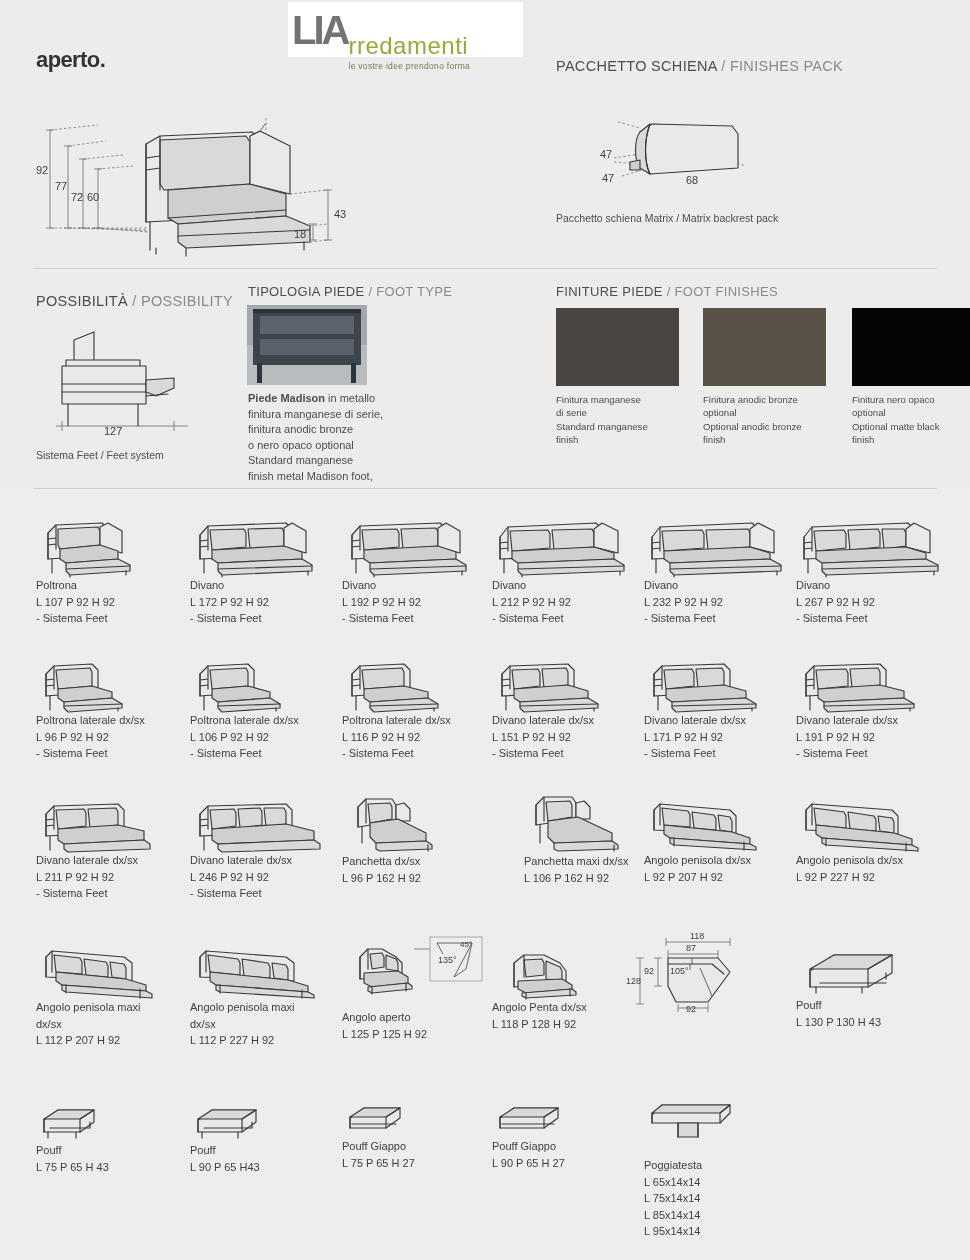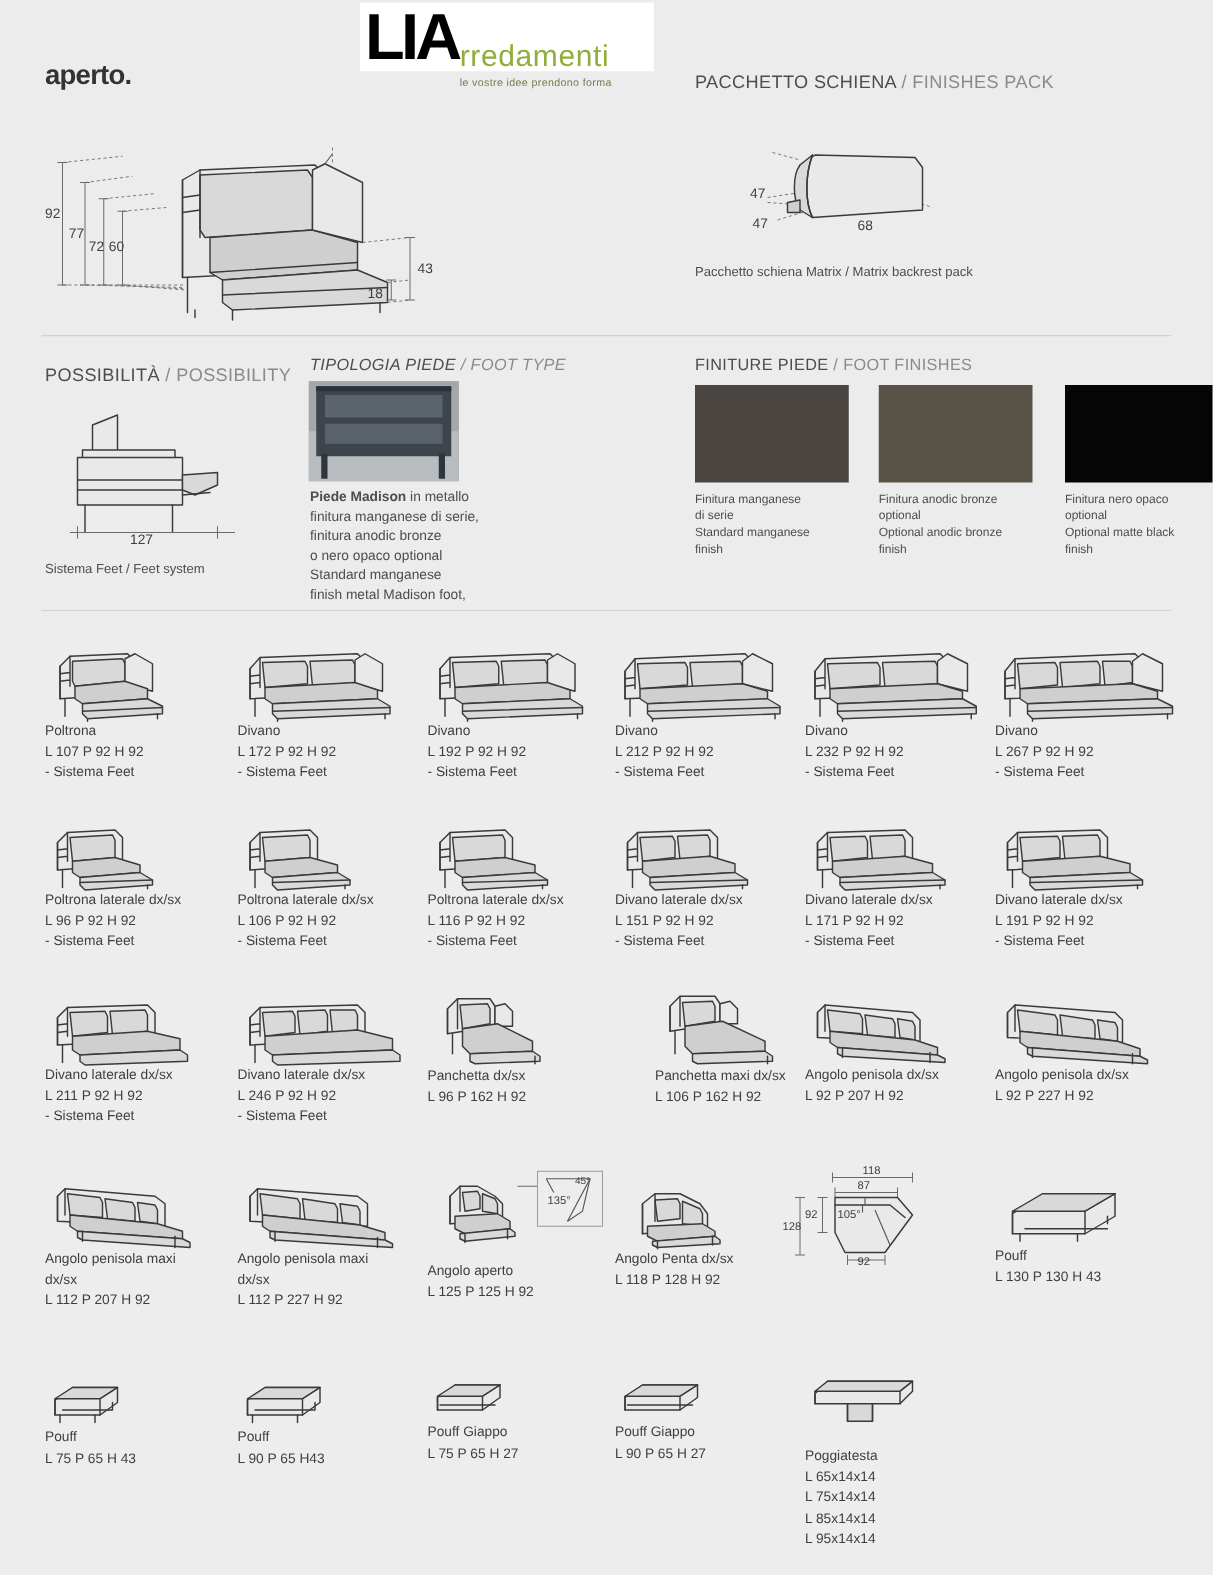--- a/index.html
+++ b/index.html
@@ -18,21 +18,21 @@
     position: absolute; left: 36px; top: 47px;
     font-size: 22px; font-weight: bold; letter-spacing: -0.6px;
     color: #333;
   }
   .logo-box {
     position: absolute; left: 288px; top: 2px;
     width: 235px; height: 55px; background: #fff;
     display: flex; align-items: center; padding-left: 4px;
   }
   .logo-lia {
-    font-size: 52px; font-weight: bold; color: #000000;
+    font-size: 40px; font-weight: bold; color: #737373;
     letter-spacing: -3px; line-height: 1; font-family:"Liberation Sans",sans-serif;
   }
   .logo-right { display:flex; flex-direction: column; margin-left: 1px; }
   .logo-word { font-size: 24px; color:#8fae3a; letter-spacing: 0.5px; line-height: 1; margin-top: 45px; }
   .logo-tag { font-size: 8.5px; color:#6f7f4c; letter-spacing: 0.3px; margin-top: 3px; }
 
   .sec-title {
     font-size: 14.5px; letter-spacing: 0.3px; color: #4d4d4d;
   }
   .sec-title .it { font-weight: normal; }
@@ -45,21 +45,21 @@
   }
 
   
   .divider {
     position: absolute; left: 33px; width: 904px; height: 1px;
     background: #d2d2d2;
   }
 
   
   #possibility-title { position:absolute; left: 36px; top: 293px; }
-  #foottype-title    { position:absolute; left: 248px; top: 284px; font-size:13px;font-style:italic; }
+  #foottype-title    { position:absolute; left: 248px; top: 284px; font-size:13px; }
   #footfinish-title  { position:absolute; left: 556px; top: 284px; font-size:13px; }
 
   #feet-caption {
     position: absolute; left: 36px; top: 448px;
     font-size: 10.5px; line-height: 1.45; color:#4d4d4d;
   }
   #foot-desc {
     position: absolute; left: 248px; top: 391px; width: 145px;
     font-size: 11px; line-height: 1.42; color:#4d4d4d;
     max-height: 95px; overflow: hidden;

